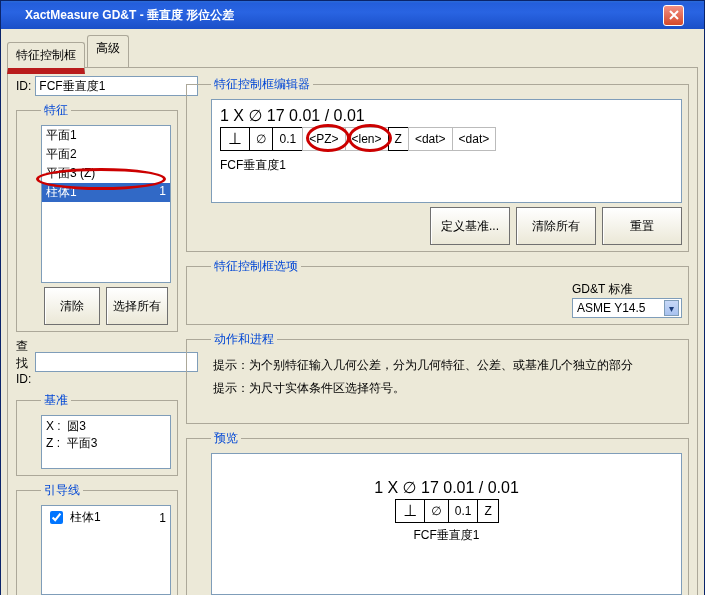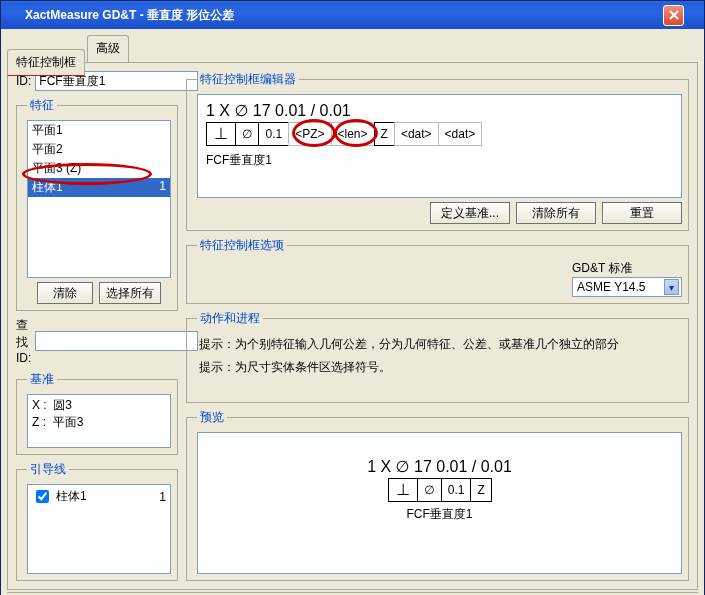--- a/index.html
+++ b/index.html
@@ -47,42 +47,42 @@
     padding: 4px 8px 4px 8px;
     border: 1px solid #aca899;
     border-bottom: none;
     background: #ece9d8;
     margin-right: 2px;
     border-radius: 3px 3px 0 0;
     cursor: pointer;
   }
   .tab.active {
     background: #ece9d8;
-    border-bottom: 1px solid #b91c1c;
-    position: relative; top: 14px;
+    border-bottom: 6px solid #b91c1c;
+    position: relative; top: 7px;
   }
   .tabbody {
     border: 1px solid #aca899;
     padding: 8px;
     display: flex;
     gap: 8px;
     min-height: 500px;
     background:#ece9d8;
   }
   .leftcol {
     width: 162px;
     display: flex; flex-direction: column; gap: 6px;
   }
   .rightcol {
     flex: 1;
     display: flex; flex-direction: column; gap: 6px;
   }
   fieldset.groupbox {
     border: 1px solid #aca899;
-    padding: 6px 6px 6px 10px;
+    padding: 6px 6px 6px 24px;
     margin: 0;
   }
   fieldset.groupbox > legend {
     padding: 0 3px;
     color: #0046d5;
   }
   .row { display:flex; align-items:center; gap:4px; }
   input[type=text].field {
     border: 1px solid #7f9db9; background:#fff; height:20px; padding:0 3px;
     font: inherit;
@@ -94,21 +94,21 @@
   .listbox .item {
     padding: 1px 4px; white-space: nowrap;
     display:flex; justify-content:space-between;
   }
   .listbox .item.selected {
     background:#3169c6; color:#fff;
   }
   .btn {
     border: 1px solid #707070;
     background: linear-gradient(#fff,#ebe8d7);
-    height: 22px;
+    height: 38px;
     padding: 0 6px;
     font: inherit;
     cursor: pointer;
     min-width: 64px;
     box-shadow: inset 1px 1px 0 #fff;
   }
   .btn.small { min-width: 56px; }
   .btn.wide { min-width: 80px; }
   .btnrow { display:flex; gap:6px; justify-content:flex-end; padding:4px 0 0 0; }
   .textblock {

